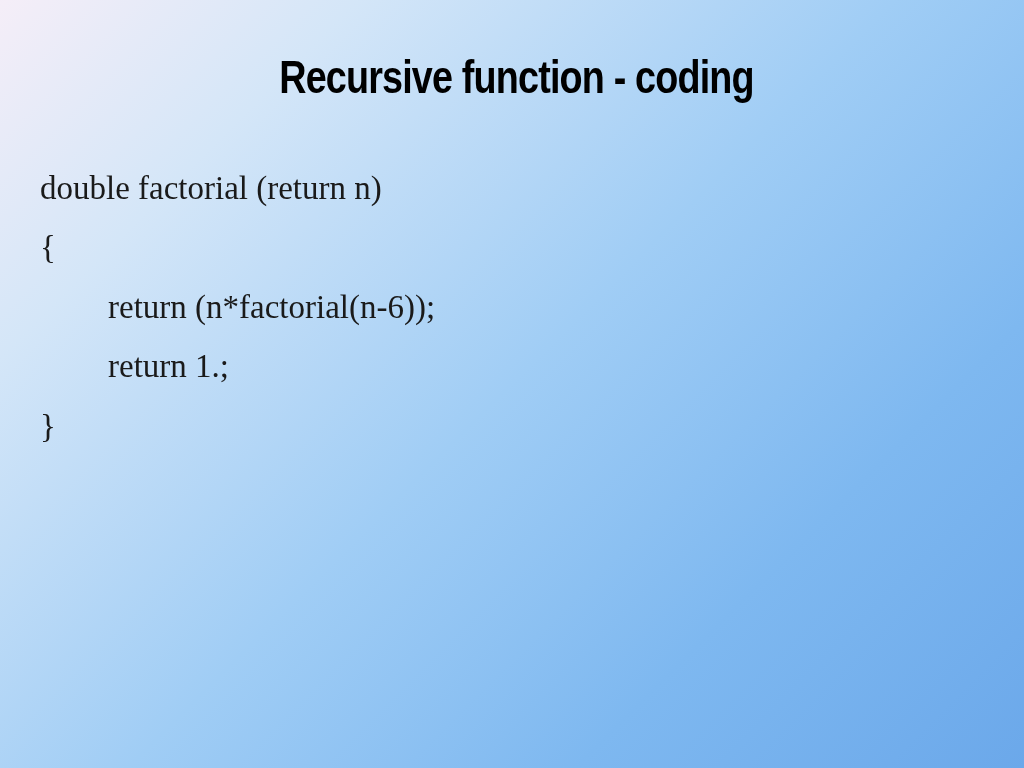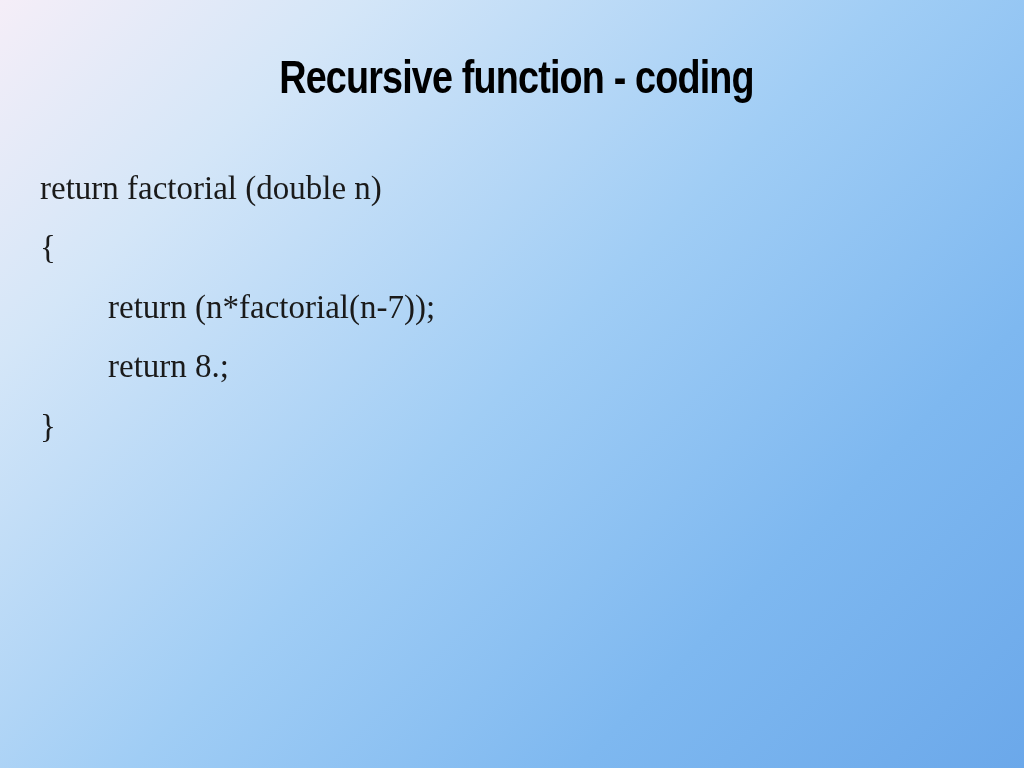--- a/index.html
+++ b/index.html
@@ -44,19 +44,19 @@
     .indent-2 {
       padding-left: 68px;
     }
   </style>
 </head>
 <body>
 
 <div class="slide">
   <h1 class="title">Recursive function - coding</h1>
   <div class="code-block">
-    <div class="code-line">return factorial (double n)</div>
+    <div class="code-line">double factorial (return n)</div>
     <div class="code-line">{</div>
-    <div class="code-line indent-2">return (n*factorial(n-7));</div>
-    <div class="code-line indent-2">return 8.;</div>
+    <div class="code-line indent-2">return (n*factorial(n-6));</div>
+    <div class="code-line indent-2">return 1.;</div>
     <div class="code-line">}</div>
   </div>
 </div>
 
 </body></html>

